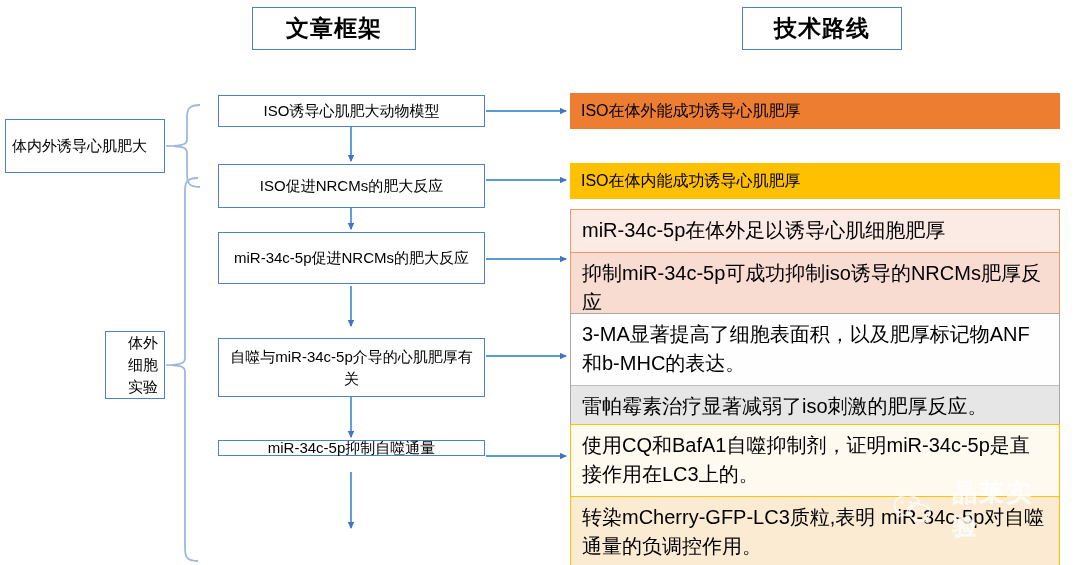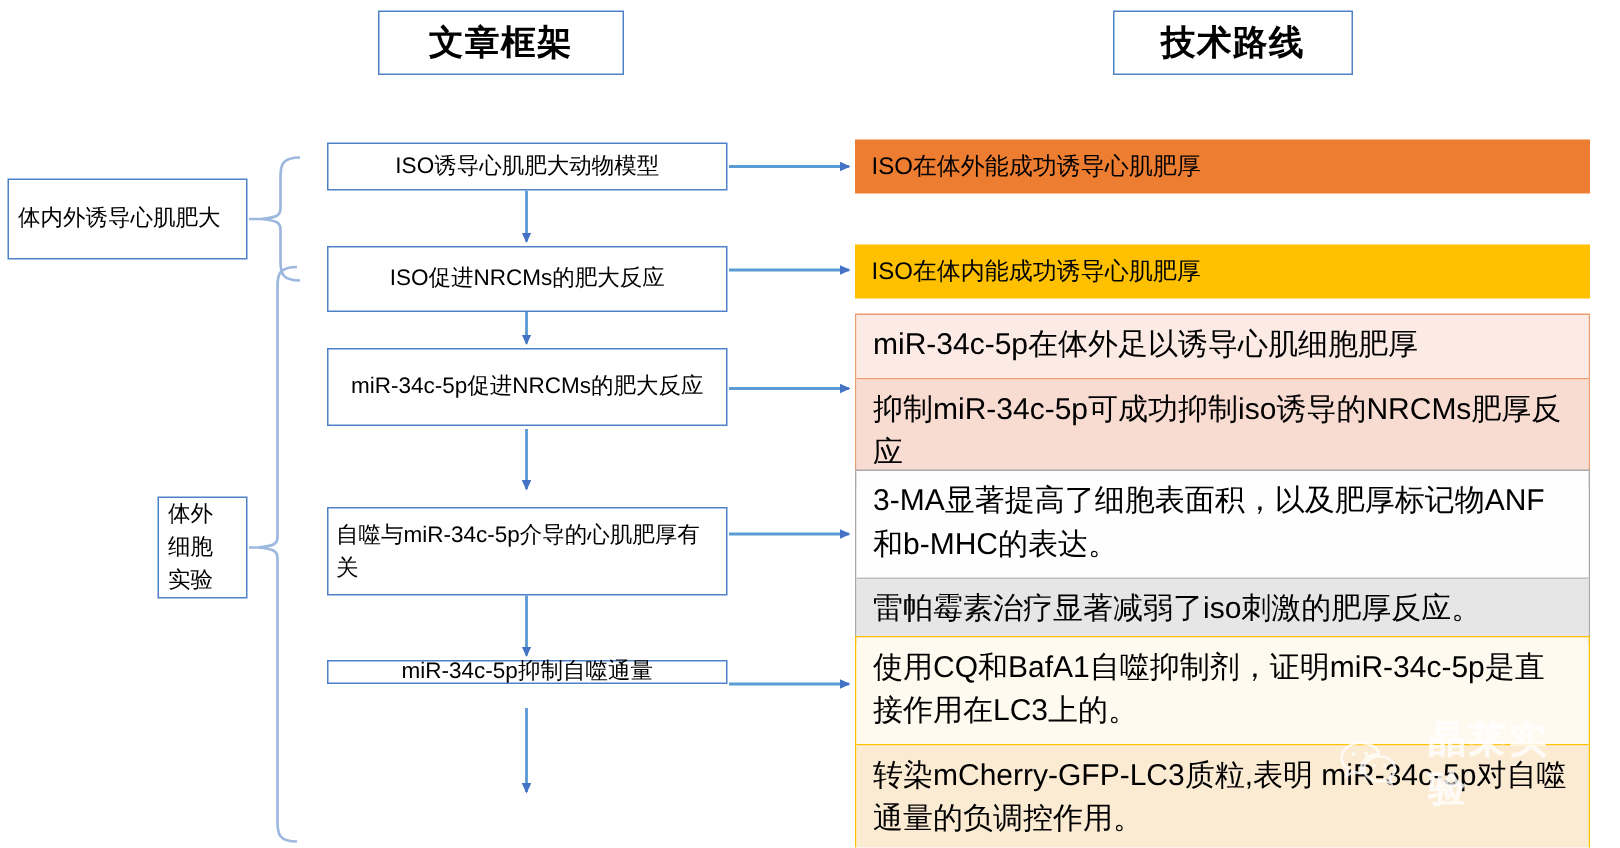--- a/index.html
+++ b/index.html
@@ -38,21 +38,21 @@
   #side-label-invivo{left:5px;top:119px;width:160px;height:54px;}
   #side-label-invitro{left:105px;top:331px;width:60px;height:68px;
      justify-content:center;text-align:center;line-height:1.45;}
 
   
   .flow-box{
     position:absolute;left:218px;width:267px;
     border:1.6px solid #4F81C7;
     background:#ffffff;
     display:flex;align-items:center;justify-content:center;
-    text-align:left;
+    text-align:center;
     font-size:15px;line-height:1.42;color:#000;
     box-sizing:border-box;padding:2px 5px;
   }
   #flow-1{top:95px;height:32px;}
   #flow-2{top:164px;height:44px;}
   #flow-3{top:232px;height:52px;}
   #flow-4{top:338px;height:59px;}
   #flow-5{top:440px;height:16px;}
 
   
@@ -138,21 +138,21 @@
       <line x1="486" y1="259" x2="566" y2="259"></line>
       <line x1="486" y1="356" x2="566" y2="356"></line>
       <line x1="486" y1="456" x2="566" y2="456"></line>
     </g>
   </svg>
 
   <div class="title-box" id="title-frame">文章框架</div>
   <div class="title-box" id="title-route">技术路线</div>
 
   <div class="side-label" id="side-label-invivo">体内外诱导心肌肥大</div>
-  <div class="side-label" id="side-label-invitro" style="display: flex; flex-direction: column; align-items: flex-start; justify-content: center;">
+  <div class="side-label" id="side-label-invitro" style="display: flex; flex-direction: column; align-items: flex-end; justify-content: center;">
       <div>体外</div>
       <div>细胞</div>
       <div>实验</div>
     </div>
 
   <div class="flow-box" id="flow-1">ISO诱导心肌肥大动物模型</div>
   <div class="flow-box" id="flow-2">ISO促进NRCMs的肥大反应</div>
   <div class="flow-box" id="flow-3">miR-34c-5p促进NRCMs的肥大反应</div>
   <div class="flow-box" id="flow-4">自噬与miR-34c-5p介导的心肌肥厚有关</div>
   <div class="flow-box" id="flow-5">miR-34c-5p抑制自噬通量</div>

